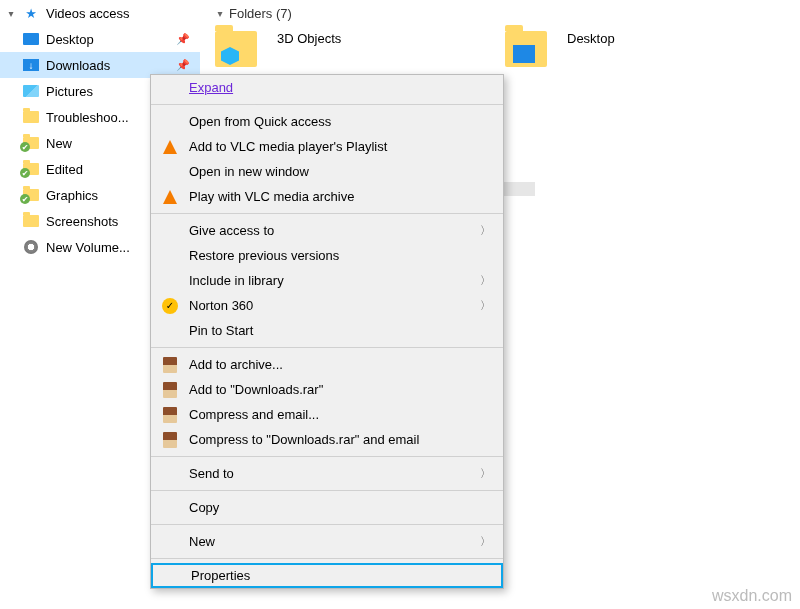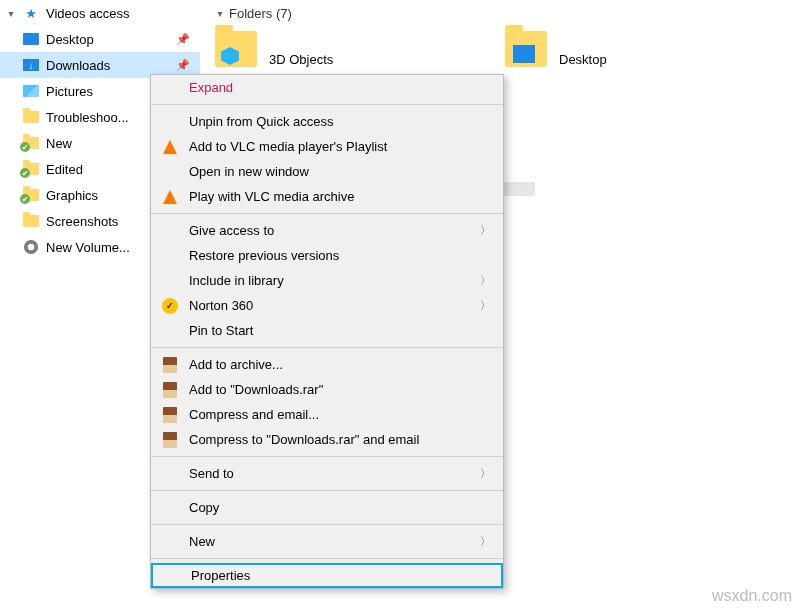--- a/index.html
+++ b/index.html
@@ -17,36 +17,36 @@
 .green-dot { position: relative; }
 .green-dot::after { content: "✔"; position: absolute; bottom: -3px; left: -3px; background:#6ab04c; color:#fff; width:10px; height:10px; font-size:8px; border-radius:50%; display:flex; align-items:center; justify-content:center;}
 .blue-rect { width:16px; height:12px; background:#1e88e5; border-radius:1px;}
 .gray-rect { width:16px; height:12px; background:#ddd; border-radius:1px; border:1px solid #bbb;}
 .pic-ico { width:16px; height:12px; background:linear-gradient(135deg,#4fc3f7 50%,#81d4fa 50%); border-radius:1px;}
 .dl-ico { width:16px; height:12px; background:#1e88e5; display:flex; align-items:center; justify-content:center; color:#fff; font-size:10px;}
 .disc { width:14px; height:14px; border-radius:50%; background:radial-gradient(circle,#fff 30%,#888 33%,#666 100%);}
 .main { position:absolute; left:215px; top:0; right:0; }
 .folders-hdr { display:flex; align-items:center; gap:4px; padding:6px 0 10px 0; color:#333;}
 .grid { display:flex; flex-wrap:wrap; gap:30px 40px; }
-.item { display:flex; align-items:flex-end; gap:12px; width:250px;}
+.item { display:flex; align-items:flex-start; gap:20px; width:250px;}
 .big-folder { width:42px; height:36px; background:#ffd96a; border-radius:2px; position:relative; flex-shrink:0;}
 .big-folder::before { content:""; position:absolute; top:-6px; left:0; width:18px; height:6px; background:#ffd96a; border-radius:2px 2px 0 0;}
 .big-folder.cube::after{content:"";position:absolute;bottom:2px;left:6px;width:18px;height:18px;background:#29b6f6;clip-path:polygon(50% 0,100% 25%,100% 75%,50% 100%,0 75%,0 25%);}
 .big-folder.blue-sq::after{content:"";position:absolute;bottom:4px;left:8px;width:22px;height:18px;background:#1e88e5;}
 .big-folder.film::after{content:"";position:absolute;bottom:4px;left:6px;width:26px;height:20px;background:repeating-linear-gradient(90deg,#333 0 3px,#ff9800 3px 10px);}
 .drive { display:flex; gap:14px; align-items:flex-start; width:320px;}
 .drive-ico { width:42px; height:42px; border-radius:50%; background:#fff; border:1px solid #ccc; display:flex; align-items:center; justify-content:center;}
 .super { font-weight:bold; font-size:18px; color:#000; transform:scaleX(1.5);}
 .drive-info { flex:1; }
 .bar-bg { width:100%; height:14px; background:#e6e6e6; margin:4px 0;}
 .bar-fill { height:100%; background:#26a0da; }
 .free-txt { color:#666; font-size:12px;}
 .ctx { position:absolute; left:150px; top:74px; width:354px; background:#f0f0f0; border:1px solid #bcbcbc; box-shadow:3px 3px 8px rgba(0,0,0,.25); z-index:100;}
 .ctx-item { display:flex; align-items:center; height:25px; padding:0 12px 0 38px; position:relative; color:#000;}
-.ctx-item.dim { color:#be185d;}
+.ctx-item.dim { color:#6d28d9;text-decoration:underline;}
 .ctx-sep { height:1px; background:#d0d0d0; margin:4px 0;}
 .ctx-ico { position:absolute; left:10px; width:18px; height:18px; display:flex; align-items:center; justify-content:center;}
 .ctx-arrow { margin-left:auto; color:#555; font-size:11px;}
 .vlc { width:0; height:0; border-left:7px solid transparent; border-right:7px solid transparent; border-bottom:14px solid #f57c00;}
 .norton { width:16px; height:16px; background:#ffc107; border-radius:50%; color:#000; font-size:10px; display:flex; align-items:center; justify-content:center;}
 .rar { width:14px; height:16px; background:linear-gradient(#8d4e2a 0 50%,#e6c89a 50% 100%); border-radius:1px;}
 .highlight { border:2px solid #0ea5e9; }
 .watermark{ position:absolute; bottom:4px; right:8px; color:#bbb; font-size:16px;}
 </style>
 </head>
@@ -151,21 +151,21 @@
       </div>
     </div>
 </div>
 
 <div class="ctx" id="ctx">
     <div class="ctx-item dim">
     <span>Expand</span>
     </div>
     <div class="ctx-sep"></div>
     <div class="ctx-item">
-    <span>Unpin from Quick access</span>
+    <span>Open from Quick access</span>
     </div>
     <div class="ctx-item">
       <span class="ctx-ico">
         <div class="vlc"></div>
       </span>
     <span>Add to VLC media player's Playlist</span>
     </div>
     <div class="ctx-item">
     <span>Open in new window</span>
     </div>

